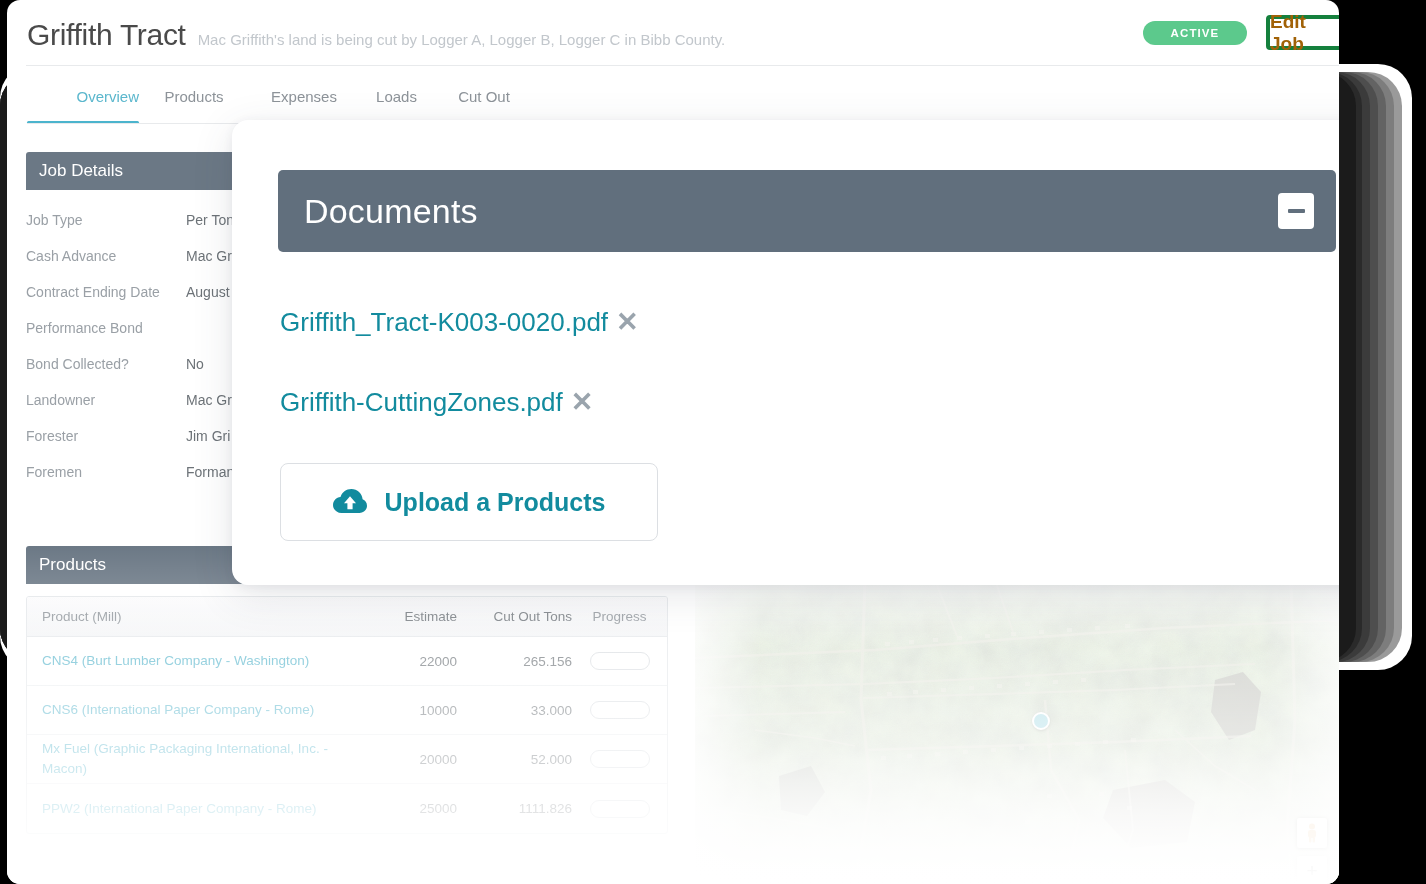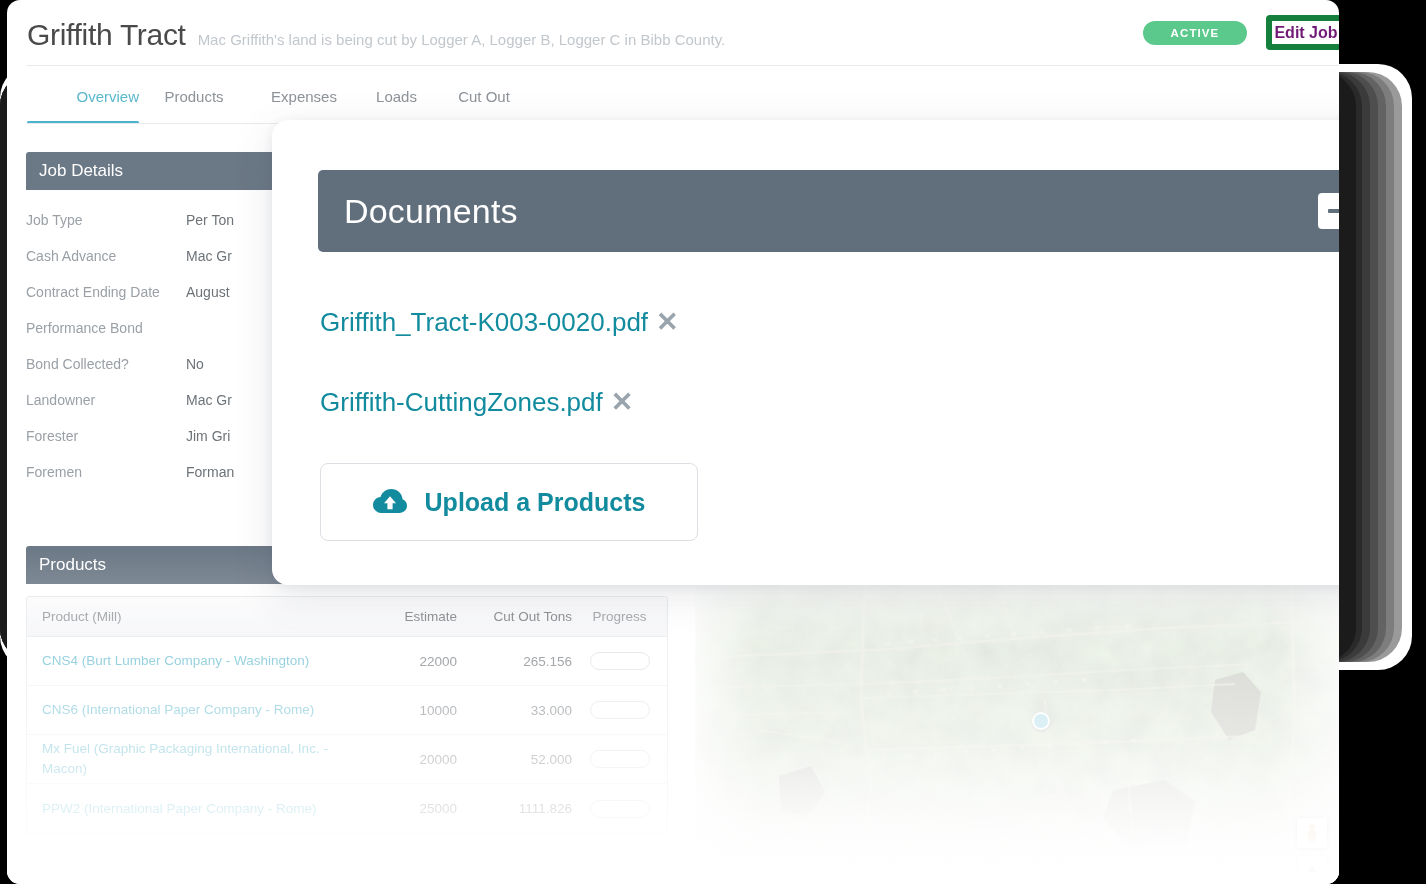--- a/index.html
+++ b/index.html
@@ -54,23 +54,23 @@
     width: 104px; height: 24px;
     border-radius: 12px;
     background: #5cc98c;
     color: #ffffff;
     font-size: 11.5px; font-weight: 700; letter-spacing: 1.1px;
     display: flex; align-items: center; justify-content: center;
   }
   #edit-job-button {
     position: absolute; right: 11px; top: 15px;
     width: 80px; height: 35px;
-    border: 6px solid #15803d; border-radius: 4px;
+    border: 4px solid #15803d; border-radius: 4px;
     background: #ffffff;
-    color: #701a75; font-size: 16px; font-weight: 700;
+    color: #a16207; font-size: 19px; font-weight: 700;
     display: flex; align-items: center; justify-content: center;
     cursor: pointer;
   }
   #header-rule {
     position: absolute; left: 19px; top: 65px;
     width: 1330px; height: 1px; background: #e8eaec;
   }
 
   
   #tabs {
@@ -203,21 +203,20 @@
 
   
   #documents-modal {
     position: absolute;
     left: 225px; top: 120px;
     width: 1150px; height: 465px;
     background: #ffffff;
     border-radius: 16px;
     box-shadow: 0 10px 40px rgba(60,70,85,.13), 0 2px 10px rgba(60,70,85,.08);
     z-index: 20;
-    margin-left: 40px;
   }
   #modal-header {
     position: absolute; left: 46px; top: 50px;
     width: 1058px; height: 82px;
     background: #616f7d;
     border-radius: 5px;
     display: flex; align-items: center;
   }
   #modal-title {
     color: #ffffff; font-size: 34px; font-weight: 400;

